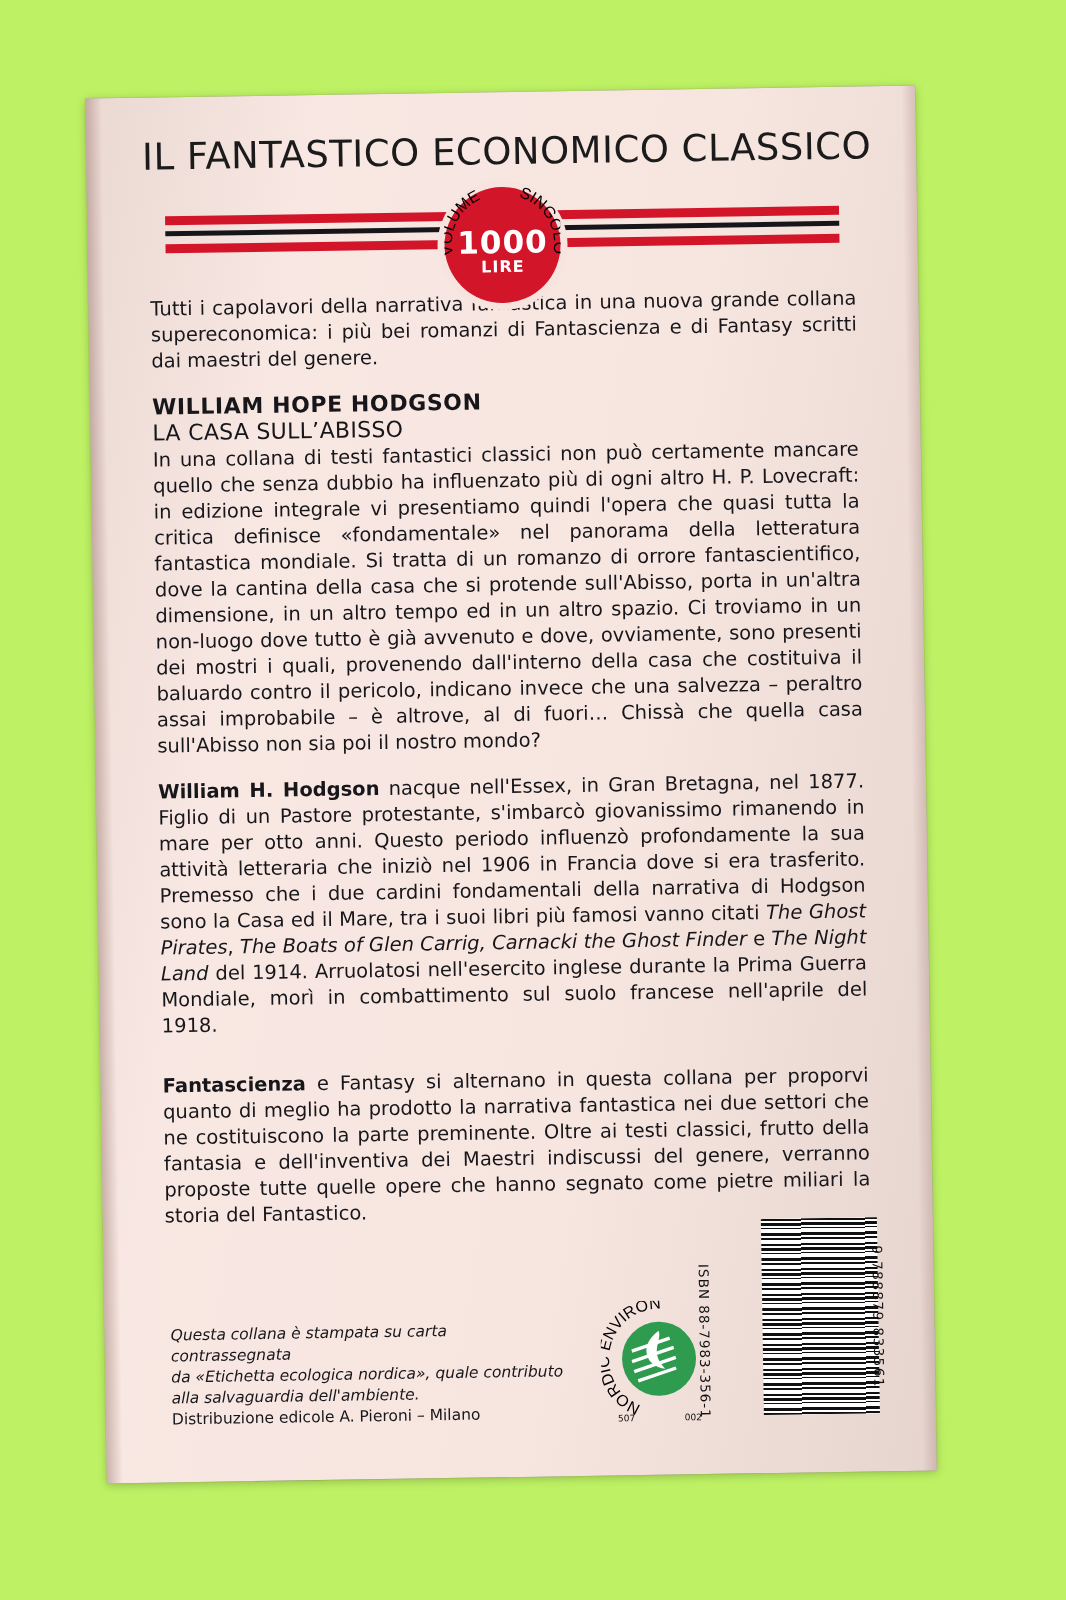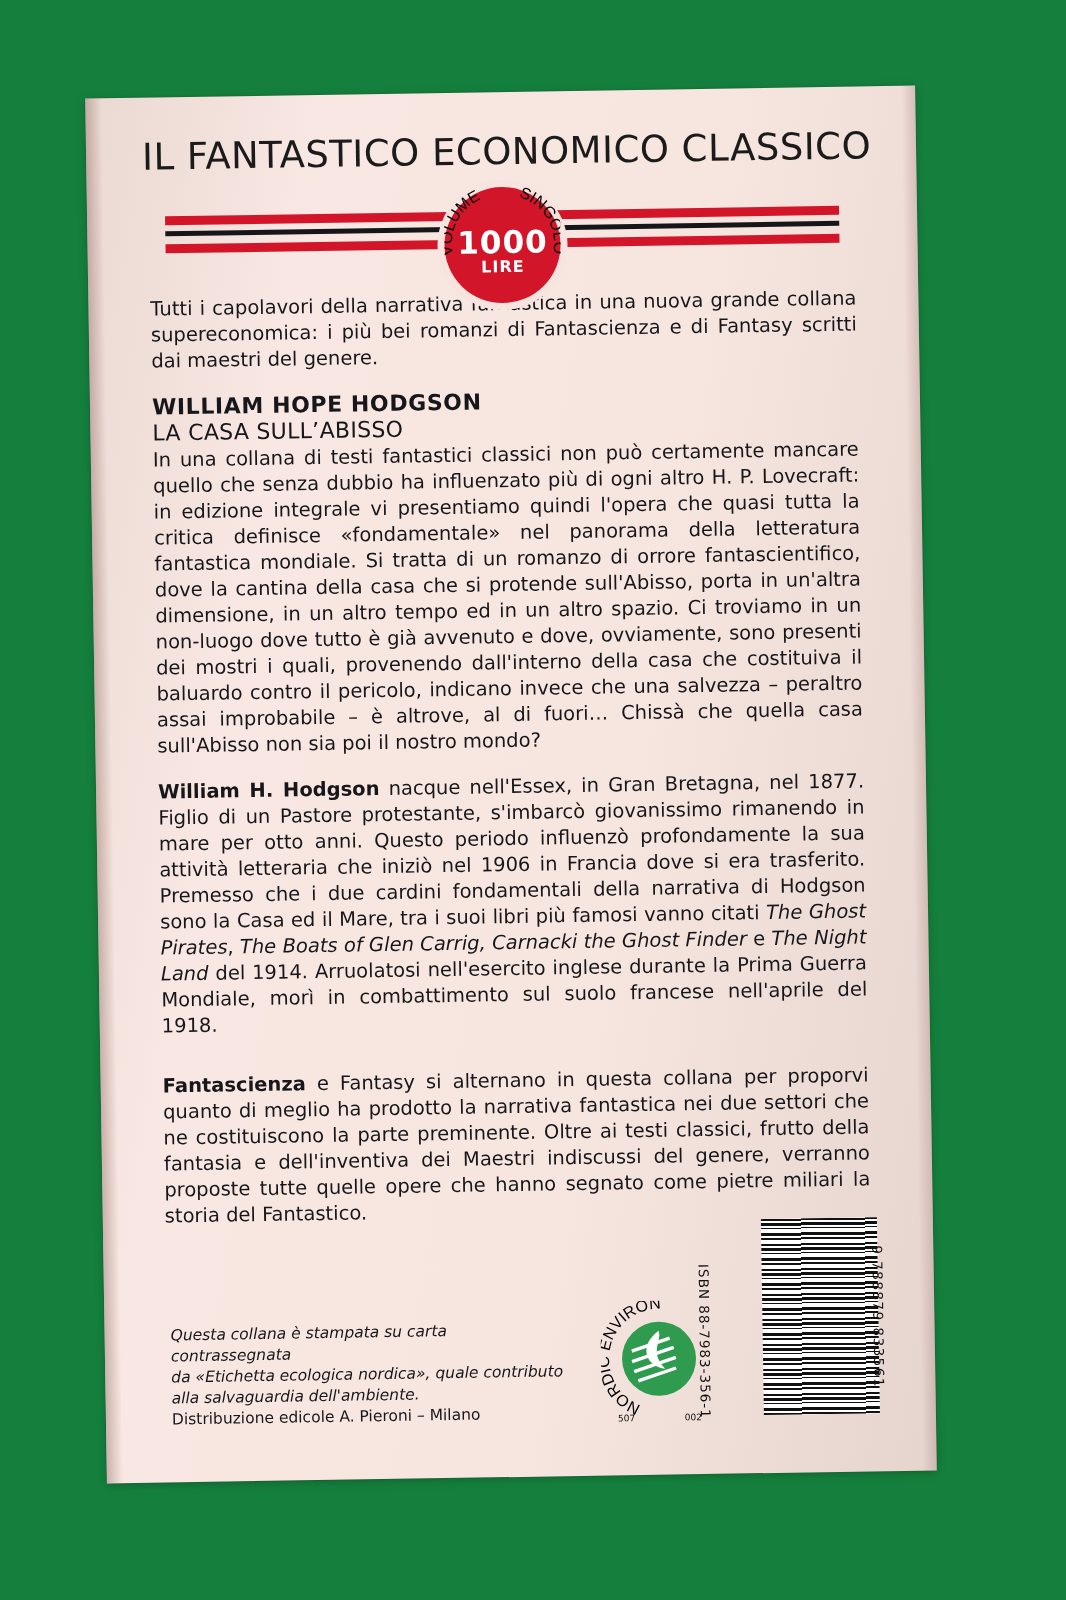--- a/index.html
+++ b/index.html
@@ -9,21 +9,21 @@
     width: 1066px;
     height: 1600px;
     overflow: hidden;
     font-family: "Liberation Sans", sans-serif;
   }
 
   #page {
     position: relative;
     width: 1066px;
     height: 1600px;
-    background: #15803d;
+    background: #bef264;
   }
 
   
   #cover {
     position: absolute;
     left: 96px;
     top: 92px;
     width: 830px;
     height: 1385px;
     background: #f7e4de;

